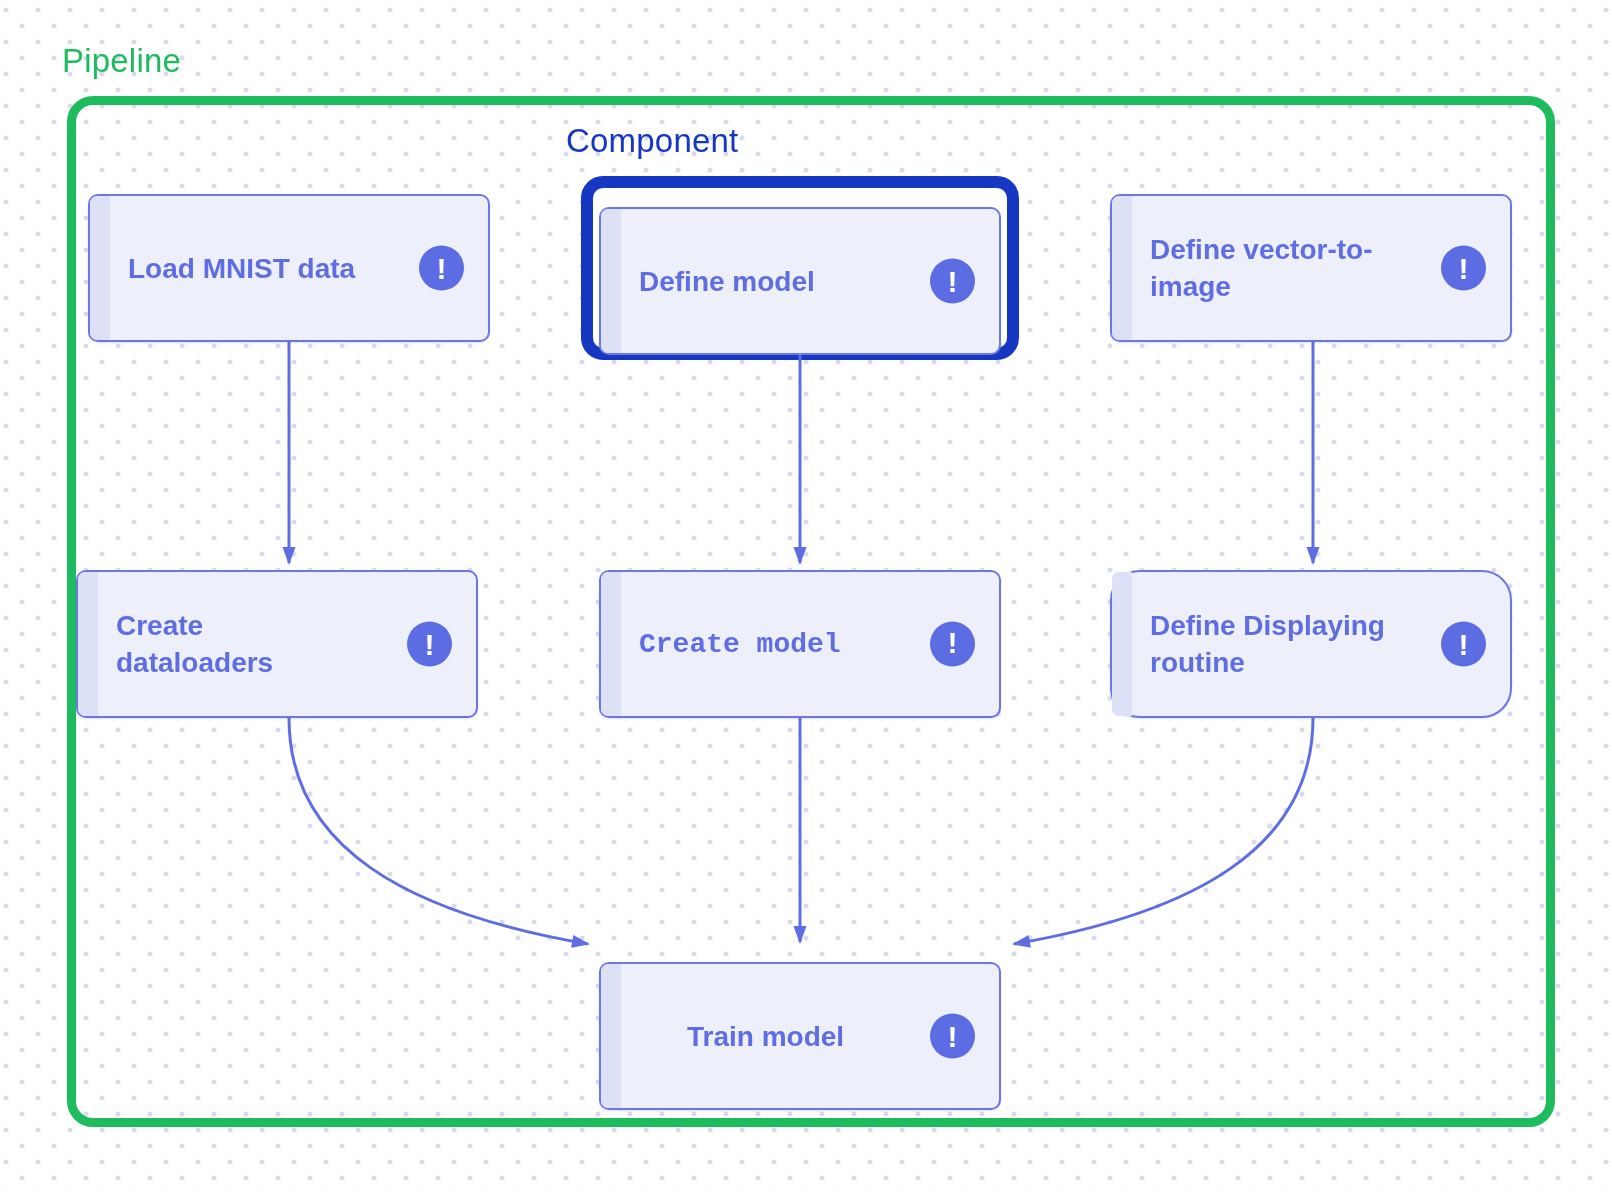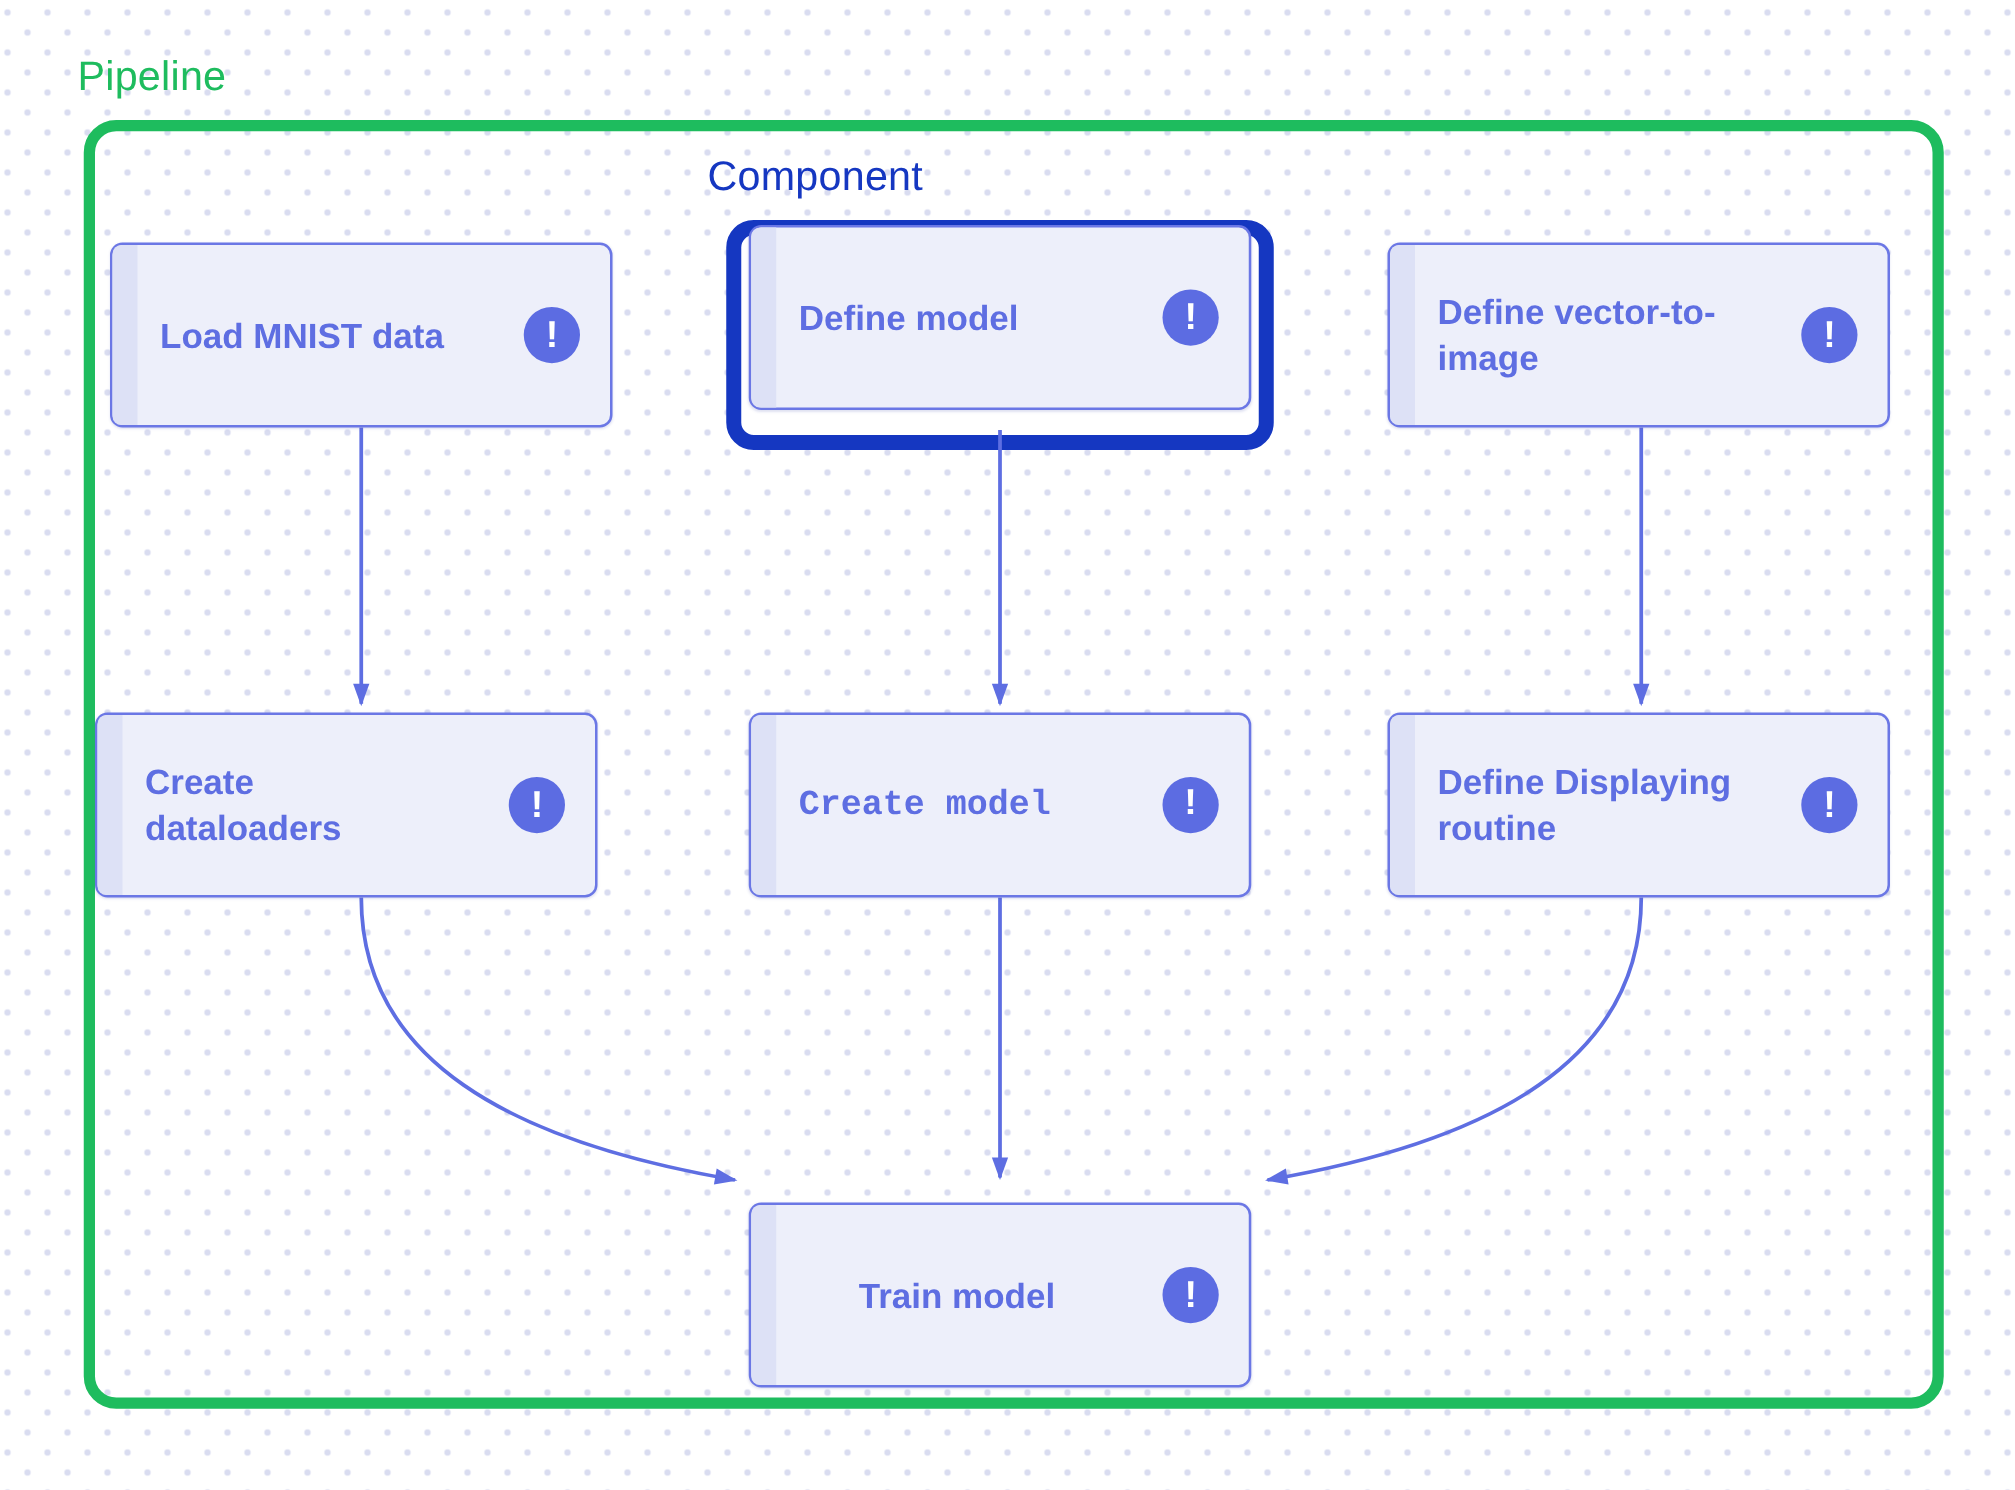--- a/index.html
+++ b/index.html
@@ -100,25 +100,25 @@
     color: #ffffff;
     font-size: 30px;
     font-weight: 700;
     display: flex;
     align-items: center;
     justify-content: center;
     line-height: 1;
   }
 
   .n-load    { left: 88px;   top: 194px; text-align: right; }
-  .n-define  { left: 599px;  top: 180px; }
+  .n-define  { left: 599px;  top: 207px; }
   .n-vec     { left: 1110px; top: 194px; }
   .n-loaders { left: 76px;   top: 570px; }
   .n-create  { left: 599px;  top: 570px; font-family: Liberation Mono, monospace; }
-  .n-disp    { left: 1110px; top: 570px; }
+  .n-disp    { left: 1110px; top: 570px; border-radius: 30px; }
   .n-train   { left: 599px;  top: 962px; padding-left: 48px; }
 
   .edge-path {
     fill: none;
     stroke: #5e6ee2;
     stroke-width: 3;
   }
 </style>
 </head>
 <body>

